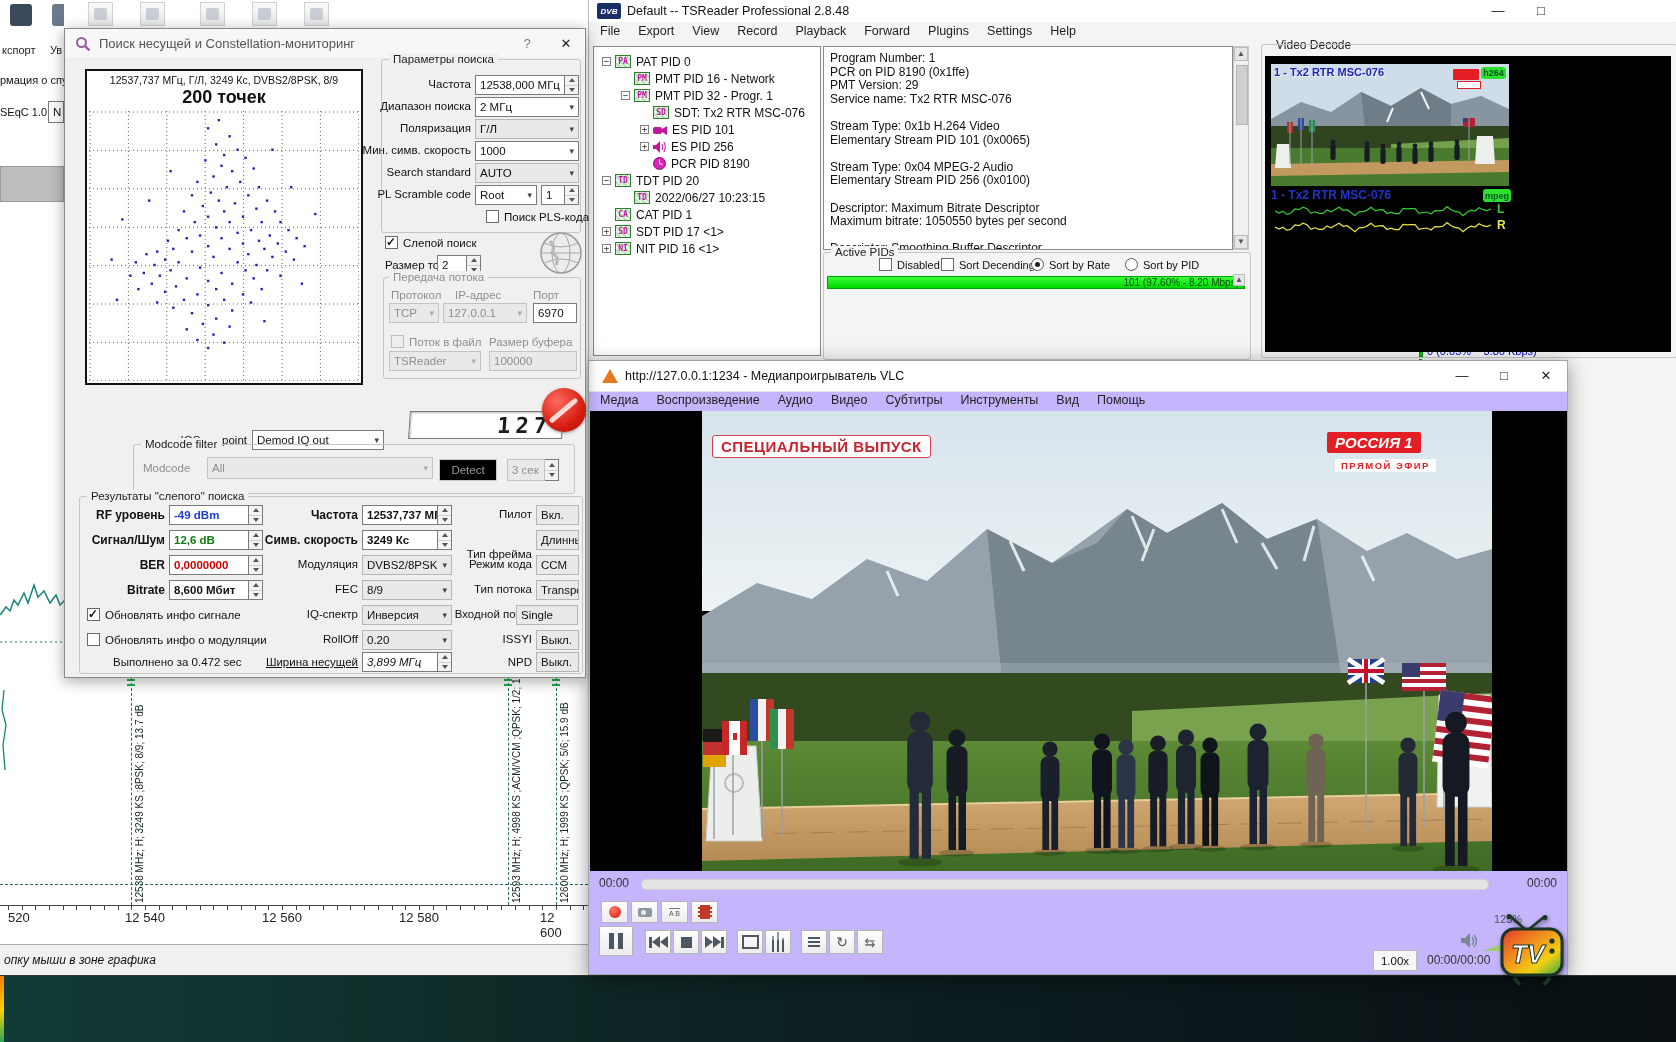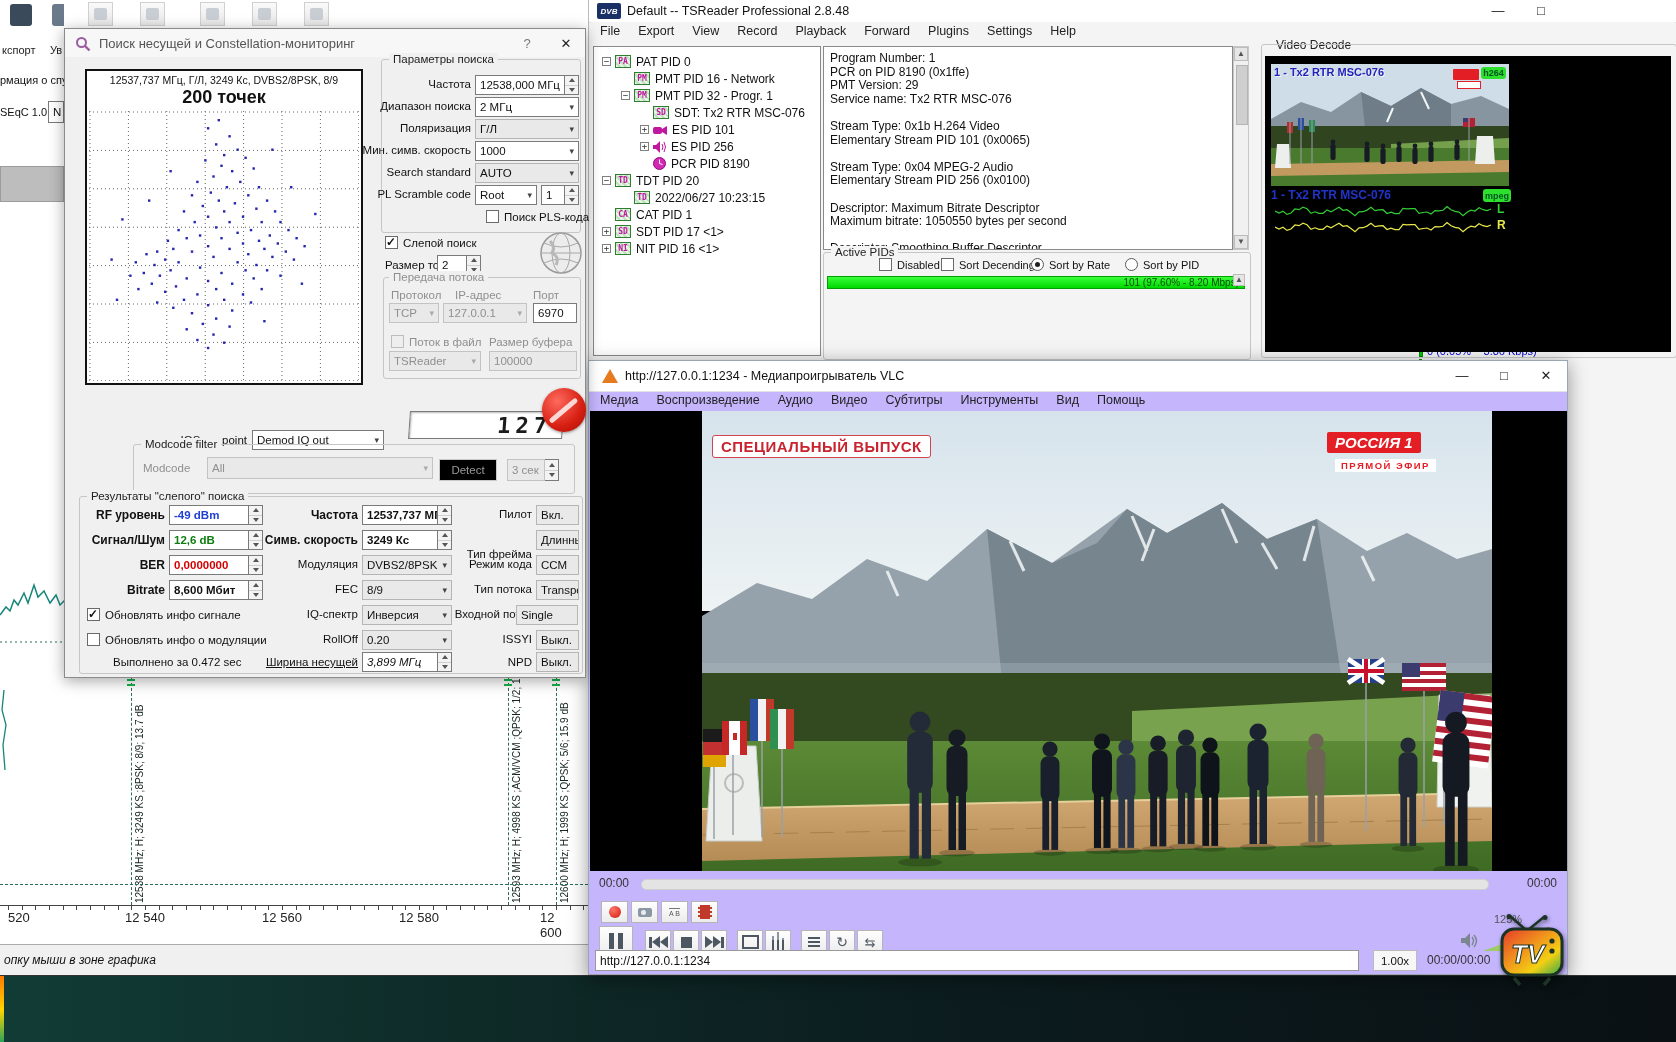--- a/index.html
+++ b/index.html
@@ -660,23 +660,20 @@
       </div>
 
     <span class="abs nw" style="left:905px;top:552px;font-size:11px;color:#555;">125%</span>
     <svg class="abs" style="left:872px;top:572px;" width="18" height="16" viewBox="0 0 18 16">
       <polygon points="0,5 4,5 9,0 9,15 4,10 0,10" fill="#7c8690"></polygon>
       <path d="M11,4 q3,4 0,8 M13,2 q5,6 0,12" fill="none" stroke="#7c8690" stroke-width="1.4"></path>
     </svg>
     <div class="abs" style="left:894px;top:566px;width:66px;height:24px;
          clip-path:polygon(0 100%,100% 0,100% 100%);background:linear-gradient(to right,#8fca6e 0%,#b9d05a 45%,#e8b84b 70%,#d9534f 100%);"></div>
 
-    <div class="fld" style="left:6px;top:589px;width:764px;height:21px;border-color:#999;font-size:12px;">
-        <span>http://127.0.0.1:1234</span>
-      </div>
     <div class="fld" style="left:784px;top:589px;width:44px;height:21px;justify-content:center;border-color:#bbb;background:#f7f7f7;">
         <span>1.00x</span>
       </div>
     <span class="time nw" style="left:838px;top:592px;">00:00/00:00</span>
   </div>
 
   <svg class="abs" style="left:1500px;top:914px;z-index:60;filter:drop-shadow(1px 2px 2px rgba(0,0,0,.5));" width="66" height="74" viewBox="0 0 66 74">
     <defs>
         <linearGradient id="grb" x1="0" y1="0" x2="1" y2="1">
       <stop offset="0" stop-color="#e33a2a"></stop>

